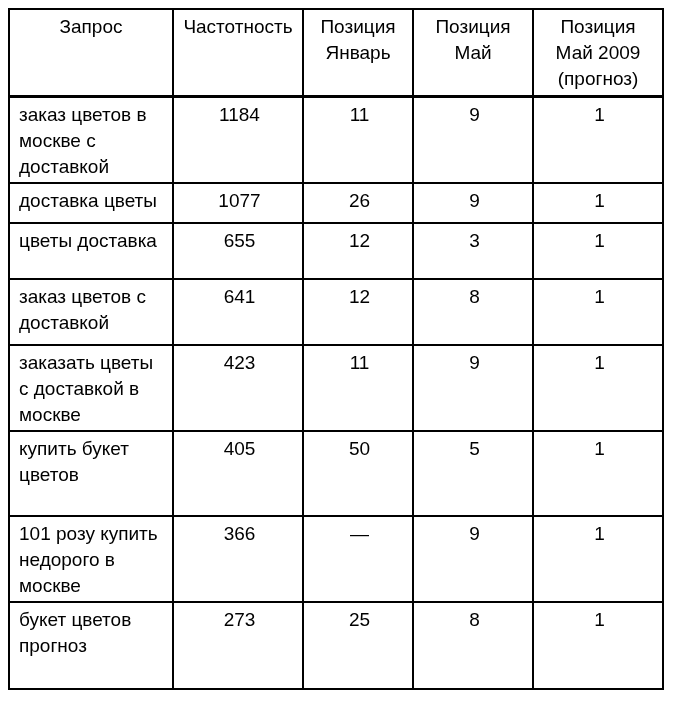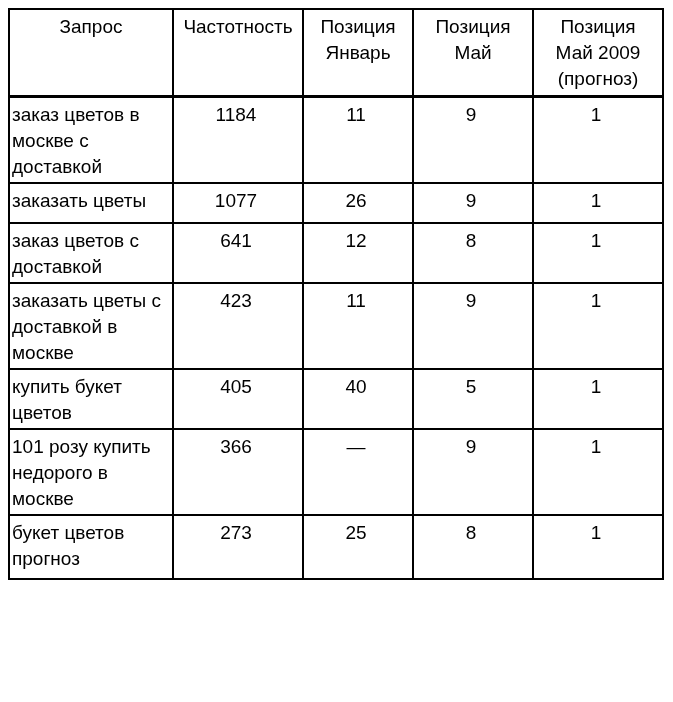--- a/index.html
+++ b/index.html
@@ -36,21 +36,21 @@
     vertical-align: top;
     overflow: hidden;
     font-weight: normal;
   }
   table.report th {
     padding: 4px 8px 2px 8px;
     text-align: center;
     border-bottom: 3px solid #000000;
   }
   table.report td {
-    padding: 4px 6px 2px 2px;
+    padding: 4px 6px 2px 9px;
     text-align: center;
   }
   table.report td:first-child {
     text-align: left;
   }
 
   
   thead tr                  { height: 87px; }
   tbody tr:nth-child(1)     { height: 86px; }
   tbody tr:nth-child(2)     { height: 40px; }
@@ -84,44 +84,51 @@
   </thead>
   <tbody id="table-body">
       <tr>
         <td>заказ цветов в москве с доставкой</td>
         <td>1184</td>
         <td>11</td>
         <td>9</td>
         <td>1</td>
       </tr>
       <tr>
-        <td>заказать цветы</td>
+        <td>доставка цветы</td>
         <td>1077</td>
         <td>26</td>
         <td>9</td>
+        <td>1</td>
+      </tr>
+      <tr>
+        <td>цветы доставка</td>
+        <td>655</td>
+        <td>12</td>
+        <td>3</td>
         <td>1</td>
       </tr>
       <tr>
         <td>заказ цветов с доставкой</td>
         <td>641</td>
         <td>12</td>
         <td>8</td>
         <td>1</td>
       </tr>
       <tr>
         <td>заказать цветы с доставкой в москве</td>
         <td>423</td>
         <td>11</td>
         <td>9</td>
         <td>1</td>
       </tr>
       <tr>
         <td>купить букет цветов</td>
         <td>405</td>
-        <td>40</td>
+        <td>50</td>
         <td>5</td>
         <td>1</td>
       </tr>
       <tr>
         <td>101 розу купить недорого в москве</td>
         <td>366</td>
         <td>—</td>
         <td>9</td>
         <td>1</td>
       </tr>

